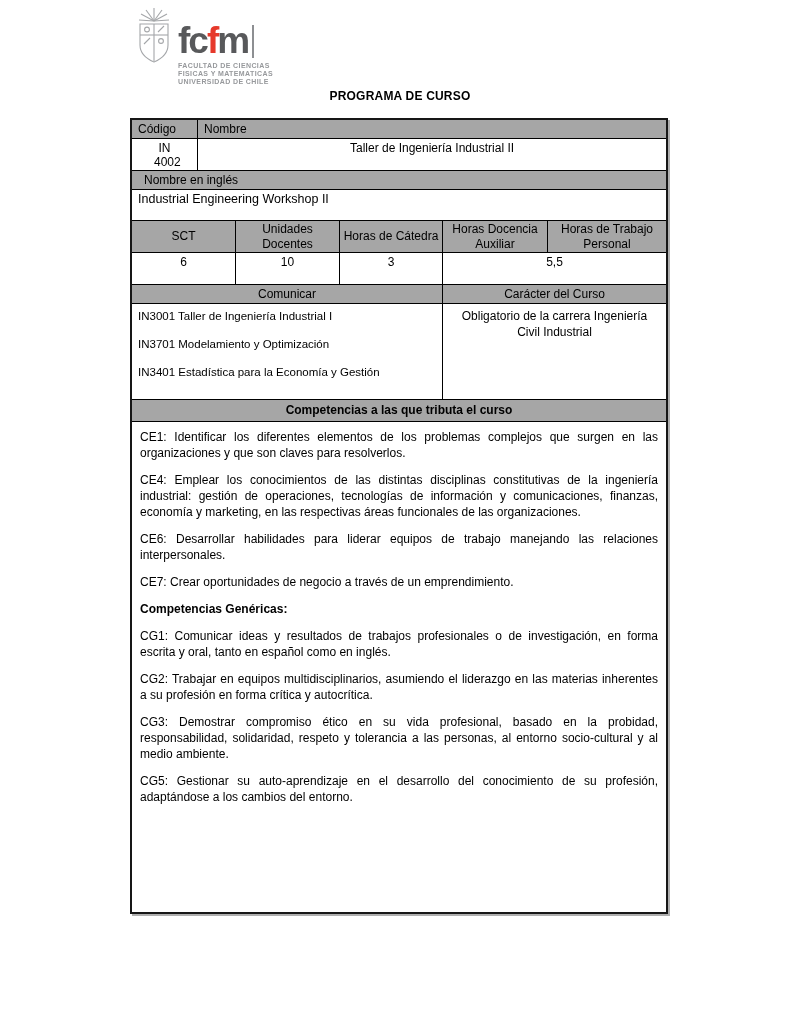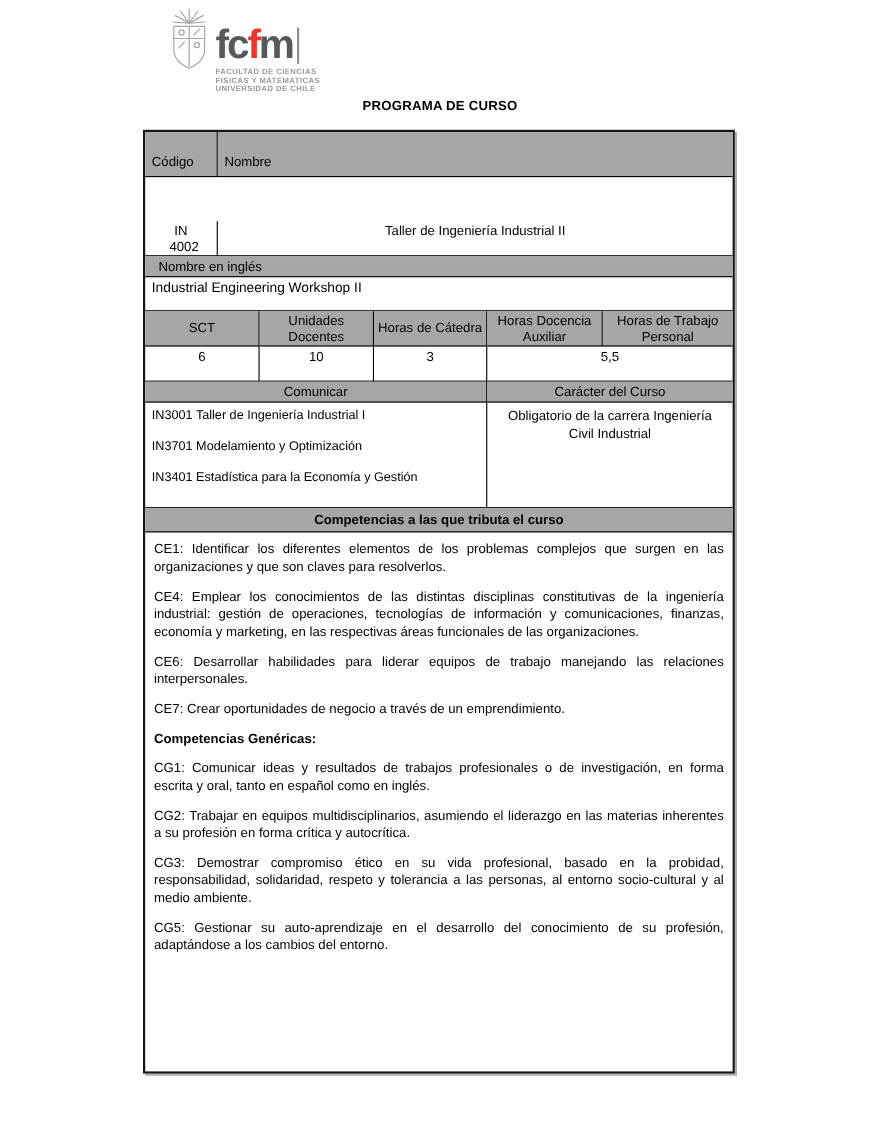--- a/index.html
+++ b/index.html
@@ -1,21 +1,21 @@
 <!DOCTYPE html>
 <html><head>
 <meta charset="utf-8">
 <style>
   * { margin:0; padding:0; box-sizing:border-box; }
   html,body { background:#ffffff; }
   body { font-family:"Liberation Sans","DejaVu Sans",sans-serif; color:#000; }
   .page { position:relative; width:800px; height:1035px; background:#fff; overflow:hidden; }
 
   
-  .logo-wrap { position:absolute; left:153px; top:8px; display:flex; align-items:flex-start; }
+  .logo-wrap { position:absolute; left:135px; top:8px; display:flex; align-items:flex-start; }
   .crest { width:38px; height:58px; }
   .logo-right { margin-left:5px; display:flex; flex-direction:column; }
   .fcfm-line { display:flex; align-items:flex-end; margin-top:12px; height:38px; }
   .fcfm-seg { font-weight:800; font-size:37px; line-height:34px; letter-spacing:-2px; color:#58595b; }
   .fcfm-red { color:#e6392b; }
   .fcfm-bar { width:2px; height:33px; background:#8d8f92; margin-left:4px; }
   .fac-lines { margin-top:4px; }
   .fac-line { font-size:7px; line-height:8px; letter-spacing:0.4px; color:#97999c; font-weight:bold; }
 
   .doc-title { position:absolute; top:89px; left:0; width:800px; text-align:center;
@@ -25,22 +25,22 @@
   .course-table { position:absolute; left:130px; top:118px; width:538px;
                   border:2px solid #161616; background:#fff;
                   box-shadow:2px 2px 0 #aeaeae; font-size:12px; }
   .row { display:flex; width:100%; }
   .c { border-right:1px solid #000; border-bottom:1px solid #000; overflow:hidden; }
   .row .c:last-child { border-right:0; }
   .row.last .c { border-bottom:0; }
   .hd { background:#a6a6a6; }
   .ctr { text-align:center; }
 
-  .r1 .c { height:19px; padding:20px 6px; }
-  .r2 .c { height:32px; padding:2px 22px;margin-top:40px; }
+  .r1 .c { height:19px; padding:2px 6px; }
+  .r2 .c { height:32px; padding:2px 22px; }
   .r3 .c { height:19px; padding:2px 12px; }
   .r4 .c { height:31px; padding:2px 6px; font-size:12.5px; }
   .r5 .c { height:32px; display:flex; flex-direction:column; justify-content:center;
            text-align:center; line-height:15px; padding:0 2px; }
   .r6 .c { height:32px; padding:2px 4px; text-align:center; }
   .r7 .c { height:19px; padding:2px 6px; text-align:center; }
   .r8 .c { height:96px; padding:4px 6px; }
   .r9 .c { height:22px; padding:3px 6px; text-align:center; font-weight:bold; }
   .r10 .c { height:490px; padding:7px 8px 0 8px; }
 

